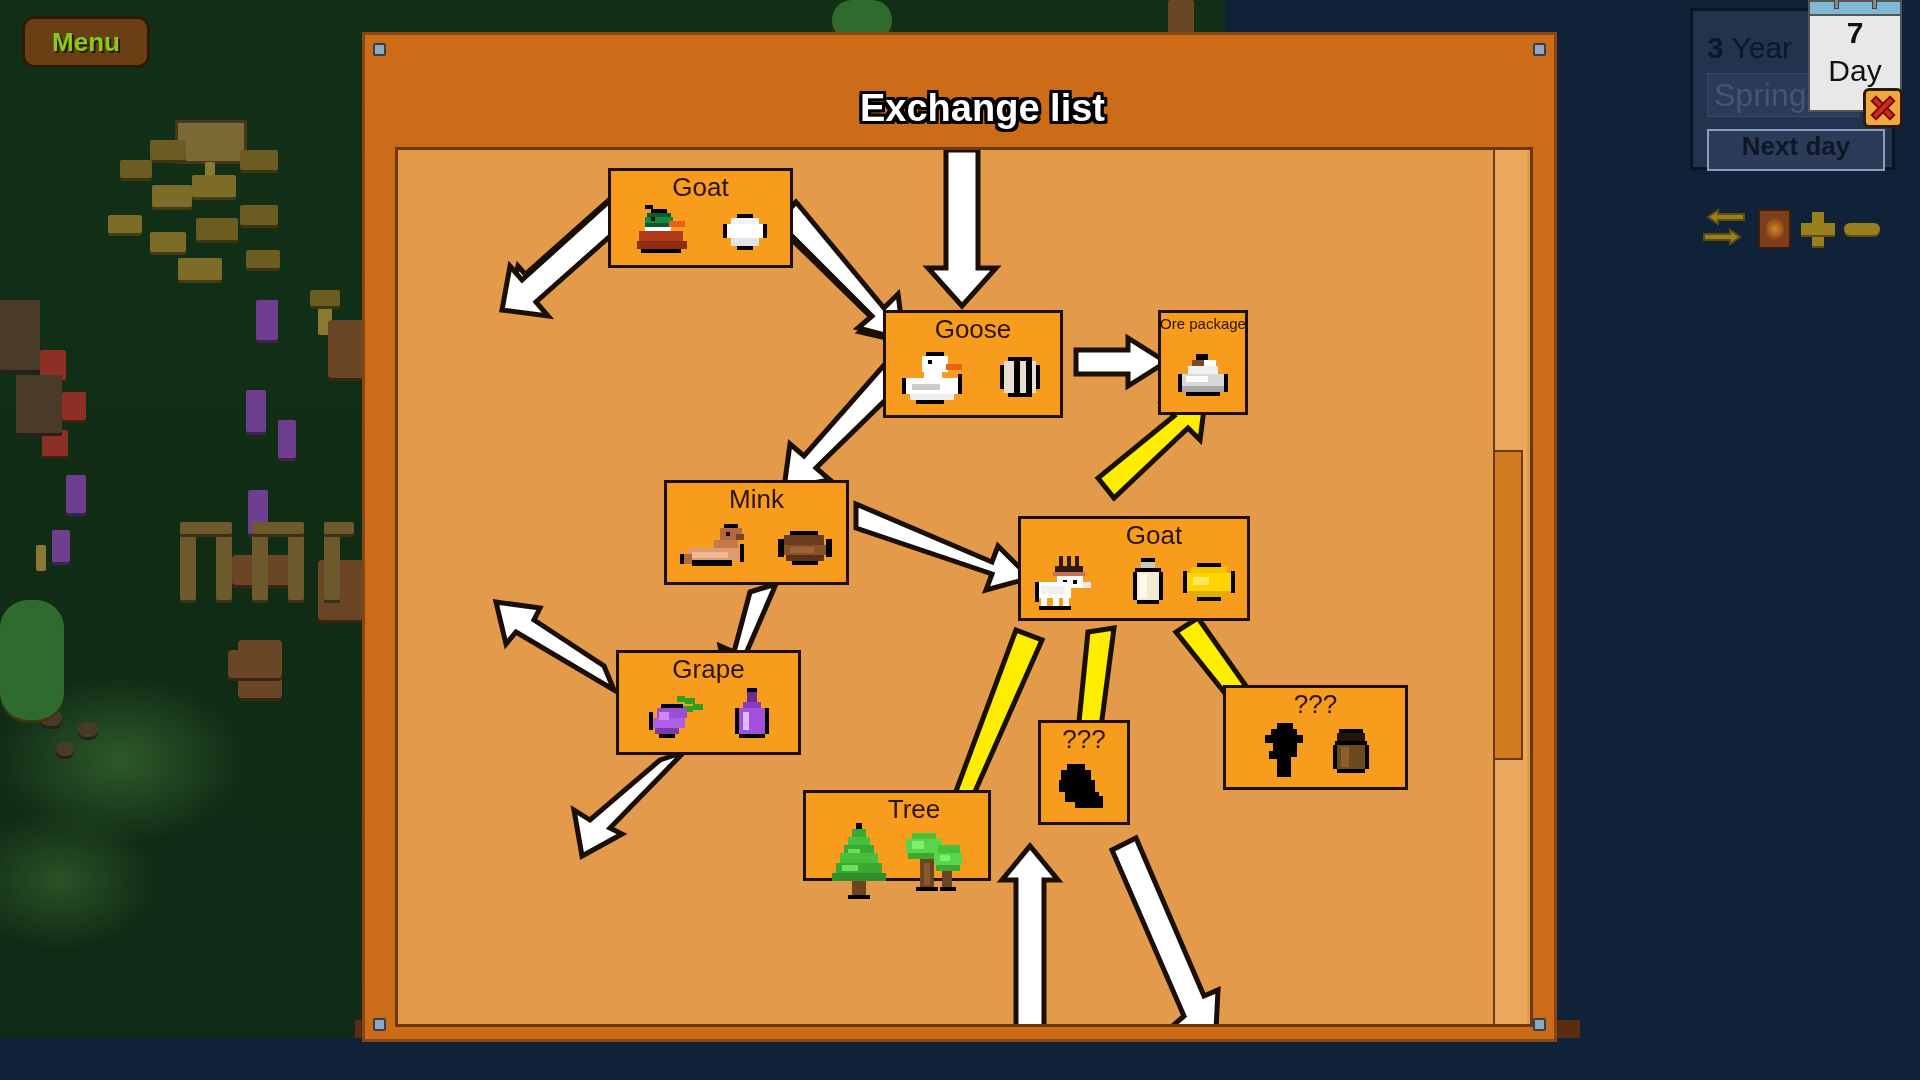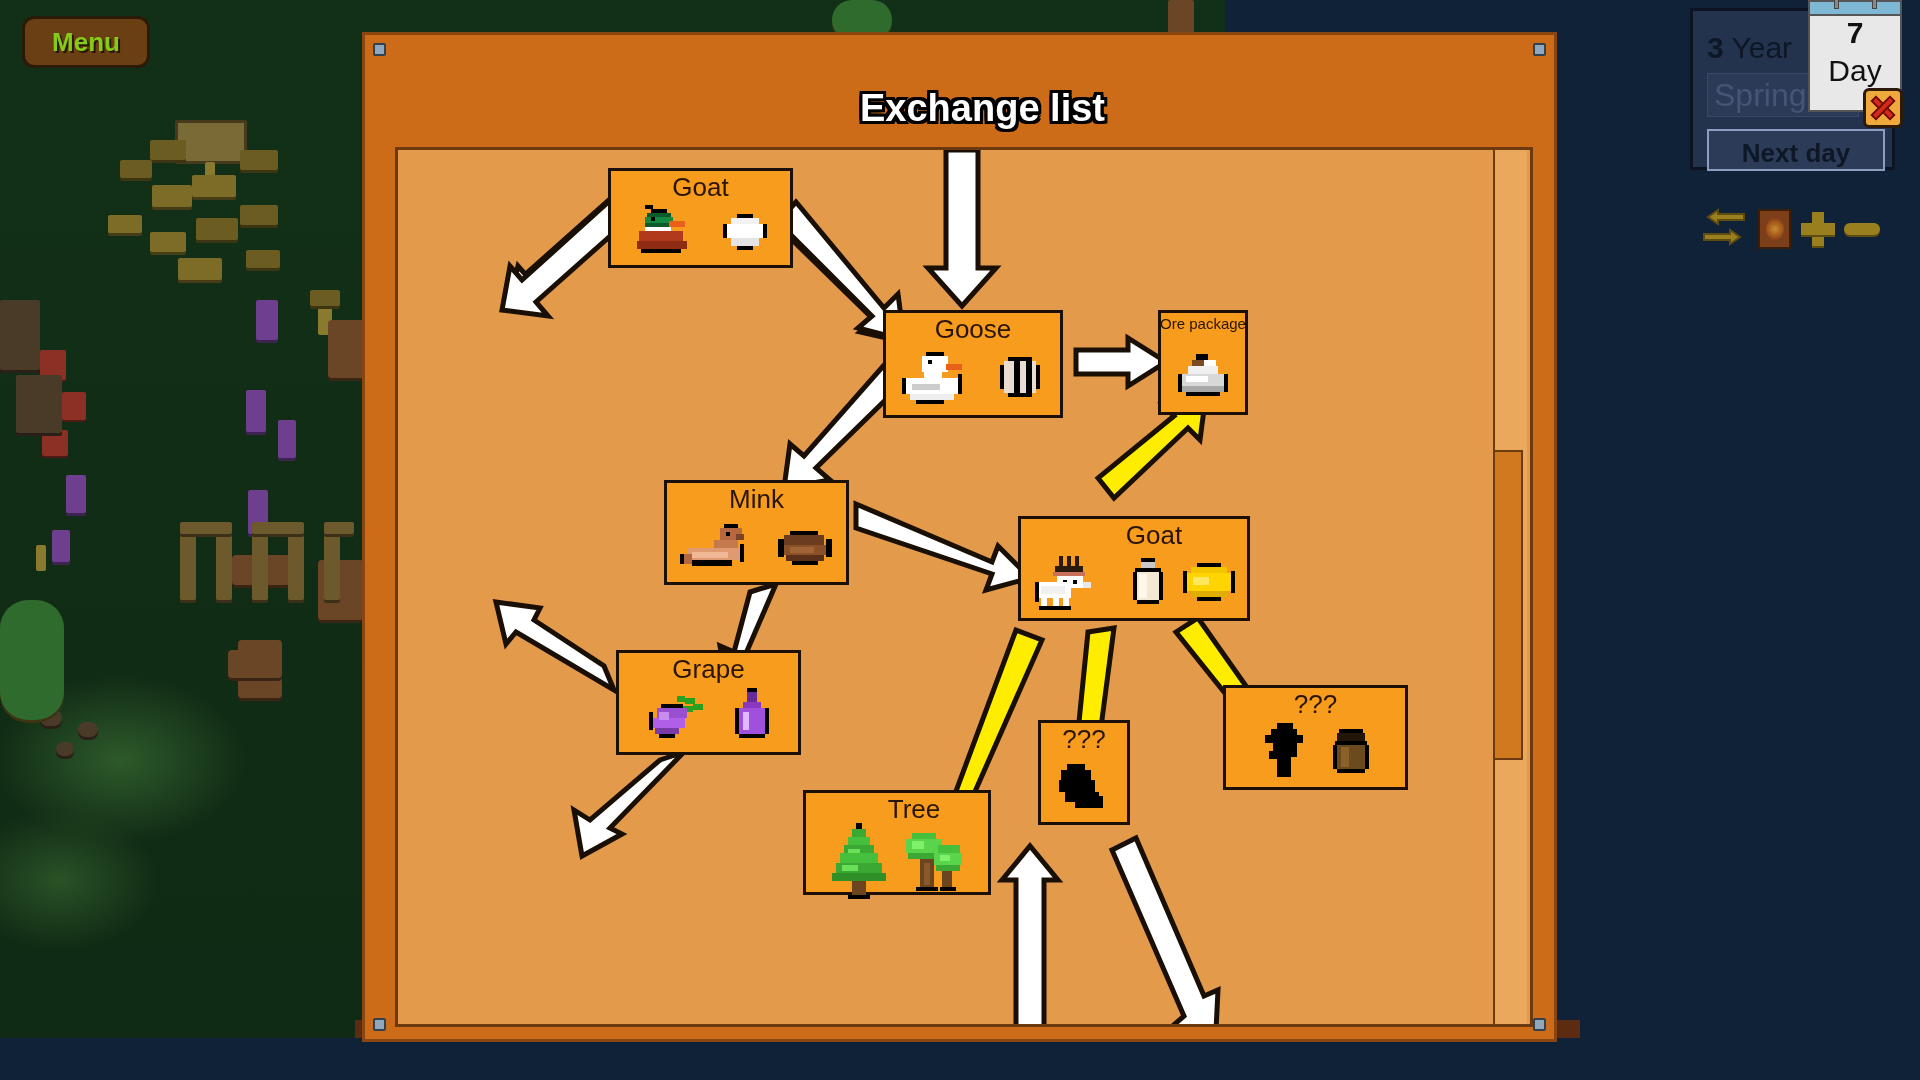--- a/index.html
+++ b/index.html
@@ -69,21 +69,21 @@
   #year-row b { font-weight:bold; }
   #season-box {
     position:absolute; left:14px; top:62px; width:152px; height:44px;
     background:#2b3b57; border:1px solid #38486a;
     display:flex; align-items:center; padding-left:6px;
     color:#445575; font-size:32px;
   }
   #next-day-button {
     position:absolute; left:14px; top:118px; width:178px; height:42px;
     background:#2c3c58; border:2px solid #8b9ec0;
-    display:flex; align-items:flex-end; justify-content:center;
+    display:flex; align-items:flex-start; justify-content:center;
     color:#0d1726; font-size:26px; font-weight:bold;
     cursor:pointer;
   }
   #calendar {
     position:absolute; left:118px; top:0; width:94px; height:112px;
     background:#e8e8e8; border:2px solid #555;
   }
   #calendar-top {
     position:absolute; left:0; top:0; width:100%; height:14px;
     background:#7fb8d4; border-bottom:2px solid #555;
@@ -600,21 +600,21 @@
             <rect x="3" y="8" width="16" height="2" fill="#000"></rect>
             <rect x="4" y="10" width="14" height="12" fill="#6b4a1e"></rect>
             <rect x="6" y="11" width="4" height="10" fill="#8a6228"></rect>
             <rect x="4" y="22" width="14" height="2" fill="#000"></rect>
             <rect x="2" y="10" width="2" height="12" fill="#000"></rect>
             <rect x="18" y="10" width="2" height="12" fill="#000"></rect>
           </svg>
         </div>
       </div>
 
-      <div class="node" style="left:405px;top:640px;width:188px;height:105px;">
+      <div class="node" style="left:405px;top:640px;width:188px;height:91px;">
         <div class="node-label big" style="align-self:center;margin-left:34px;">Tree</div>
         <div class="node-items">
           <svg width="58" height="78" viewBox="0 0 29 39" shape-rendering="crispEdges">
             <rect x="13" y="0" width="3" height="3" fill="#000"></rect>
             <rect x="11" y="3" width="7" height="4" fill="#3aa832"></rect>
             <rect x="9" y="7" width="11" height="4" fill="#46c03c"></rect>
             <rect x="7" y="11" width="15" height="4" fill="#3aa832"></rect>
             <rect x="9" y="13" width="6" height="3" fill="#6ae058"></rect>
             <rect x="5" y="15" width="19" height="5" fill="#46c03c"></rect>
             <rect x="3" y="20" width="23" height="5" fill="#3aa832"></rect>

